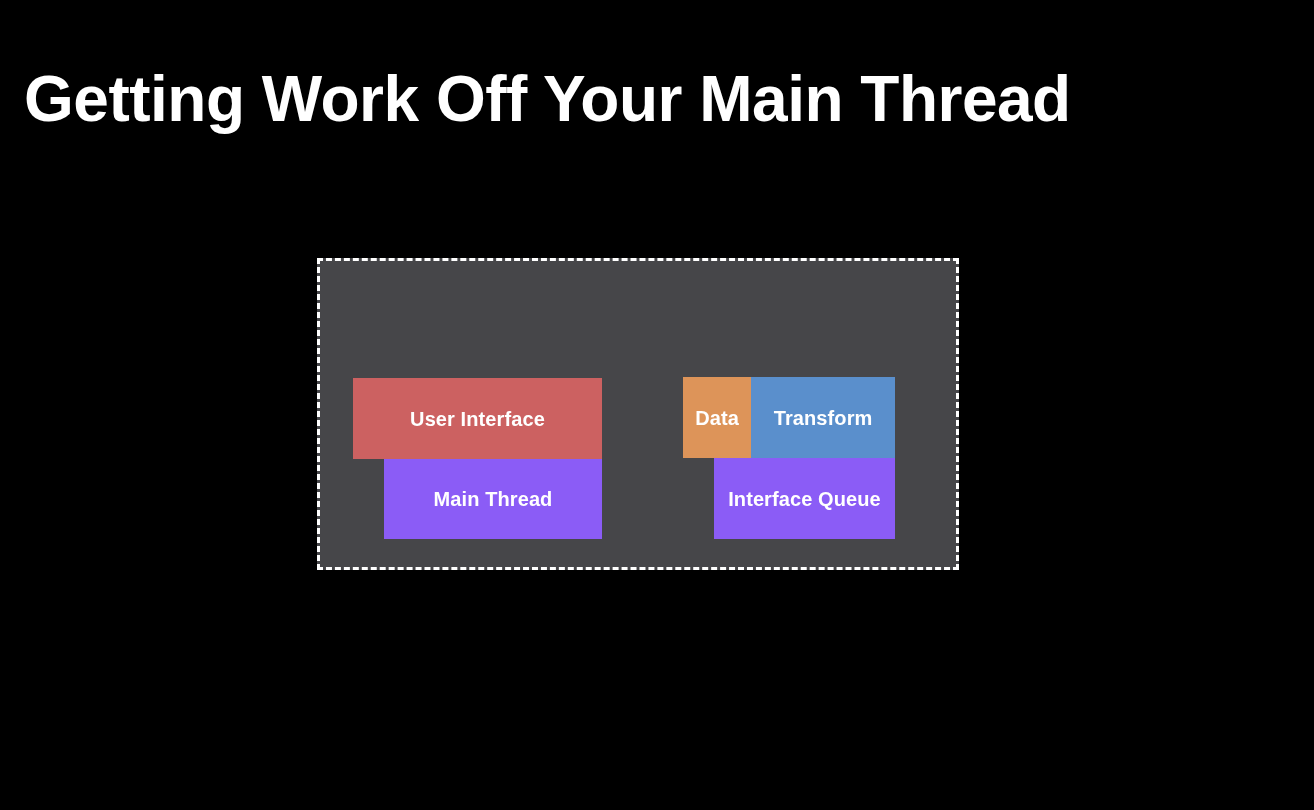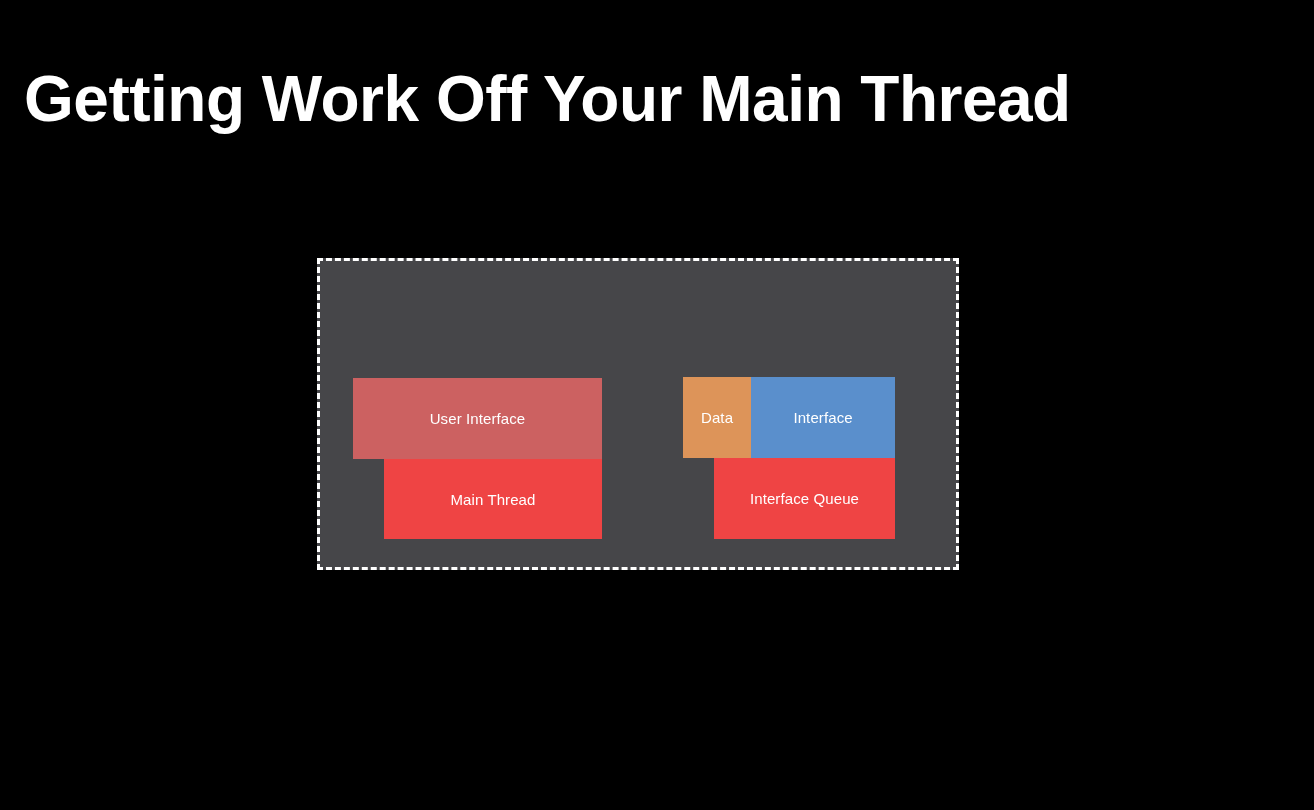--- a/index.html
+++ b/index.html
@@ -71,37 +71,37 @@
   }
   .upper-row { height: 81px; }
   .lower-row { flex: 1 1 auto; }
 
   .block {
     display: flex;
     align-items: center;
     justify-content: center;
     box-sizing: border-box;
     color: #ffffff;
-    font-size: 15px;
-    font-weight: 400;
+    font-size: 20px;
+    font-weight: 700;
     line-height: 1;
     letter-spacing: 0.1px;
     white-space: nowrap;
     overflow: hidden;
   }
 
   .block-full { width: 100%; height: 100%; }
 
   
   .block-data      { width: 80px;  height: 100%; }
   .block-transform { width: 169px; height: 100%; }
 
   
   .c-red    { background: #cc6161; }
-  .c-green  { background: #ef4444; margin-left: 31px; }
+  .c-green  { background: #8b5cf6; margin-left: 31px; }
   .c-orange { background: #dd9459; }
   .c-blue   { background: #5a8fcc; }
 </style>
 </head>
 <body>
 
 <div id="slide">
 
   <h1 id="slide-title">Getting Work Off Your Main Thread</h1>
 
@@ -116,21 +116,21 @@
       <div class="stack-row lower-row">
         <div class="block block-full c-green">Main Thread</div>
       </div>
 
     </div>
 
     <div id="dispatch-queue-stack" class="stack">
 
       <div class="stack-row upper-row">
         <div class="block block-data c-orange">Data</div>
-        <div class="block block-transform c-blue">Interface</div>
+        <div class="block block-transform c-blue">Transform</div>
       </div>
 
       <div class="stack-row lower-row">
         <div class="block block-full c-green">Interface Queue</div>
       </div>
 
     </div>
 
   </div>
 </div>

